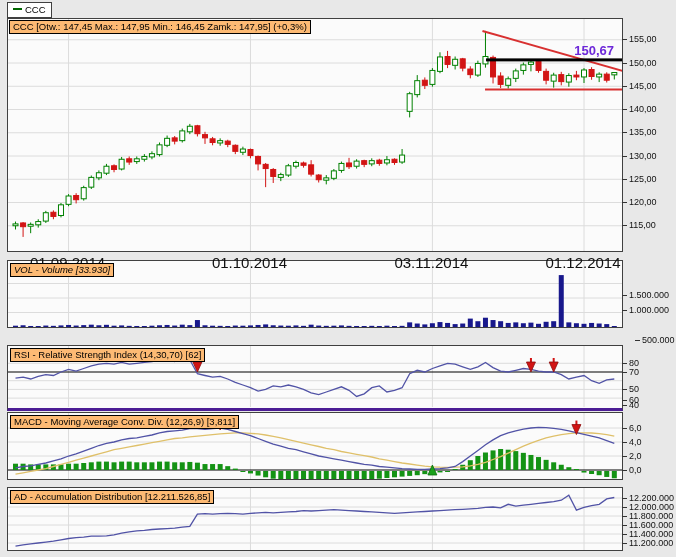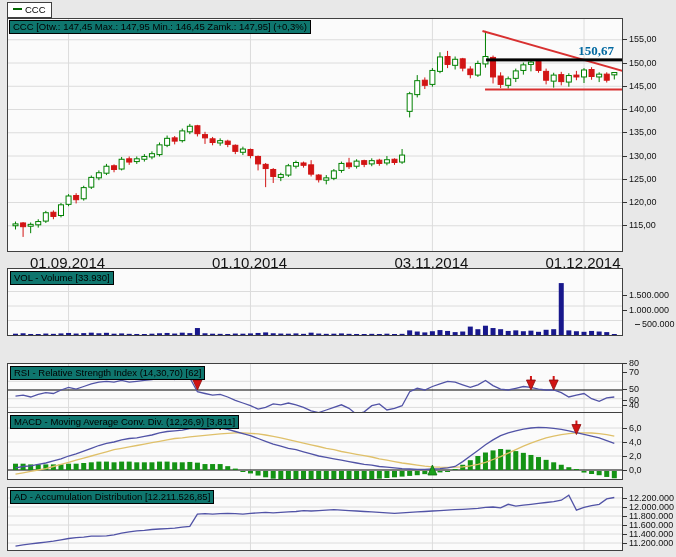--- a/index.html
+++ b/index.html
@@ -1,30 +1,30 @@
 <!DOCTYPE html>
 <html><head>
 <meta charset="utf-8">
 <style>
   html,body{margin:0;padding:0;background:#e8e8e8;font-family:"Liberation Sans",sans-serif;}
   .screen{position:relative;width:676px;height:557px;background:#e8e8e8;overflow:hidden;}
   .panel{position:absolute;left:7px;width:616px;background:#fbfbfb;border:1px solid #404040;box-sizing:border-box;}
   #p-price{top:18px;height:234px;}
-  #p-vol{top:268px;height:68px;}
-  #p-rsi{top:363px;height:66px;border-bottom:3px solid #000000;}
+  #p-vol{top:260px;height:68px;font-style:italic;}
+  #p-rsi{top:345px;height:66px;border-bottom:3px solid #4c1d95;}
   #p-macd{top:412px;height:68px;}
   #p-ad{top:487px;height:64px;}
   .panel svg{position:absolute;left:0;top:0;display:block;}
-  .labelbox{position:absolute;left:2px;top:2px;background:#0f766e;border:1px solid #000;
+  .labelbox{position:absolute;left:2px;top:2px;background:#fdba74;border:1px solid #000;
             font-size:9.5px;line-height:12px;padding:0 3px;color:#000;white-space:nowrap;z-index:5;}
   .legend-box{position:absolute;left:7px;top:2px;height:14px;background:#ffffff;border:1px solid #404040;
               font-size:9.5px;line-height:13px;padding:0 5px;color:#000;z-index:6;}
   .legend-dash{display:inline-block;width:9px;height:2px;background:#006600;vertical-align:middle;margin-right:3px;margin-top:-2px;}
   .annot{position:absolute;left:548px;top:43px;width:66px;text-align:right;
-         font-family:Liberation Serif, serif;font-weight:bold;font-size:13px;color:#0369a1;z-index:4;}
+         font-family:Liberation Sans, sans-serif;font-weight:bold;font-size:13px;color:#6d28d9;z-index:4;}
   .ytick{position:absolute;left:622px;font-size:9px;color:#111;white-space:nowrap;line-height:9px;}
   .ytick .dash{display:inline-block;width:5px;height:1px;background:#333;vertical-align:middle;margin-right:2px;}
   .xlab{position:absolute;top:254px;font-size:15px;color:#111;transform:translateX(-50%);white-space:nowrap;}
 </style>
 </head>
 <body>
 
 <div class="screen">
 
   <div class="legend-box">
@@ -483,21 +483,21 @@
     <div class="ytick" style="top: 151.5px;"><span class="dash"></span><span>130,00</span></div>
     <div class="ytick" style="top: 174.75px;"><span class="dash"></span><span>125,00</span></div>
     <div class="ytick" style="top: 198px;"><span class="dash"></span><span>120,00</span></div>
     <div class="ytick" style="top: 221.25px;"><span class="dash"></span><span>115,00</span></div>
     <div class="xlab" style="left: 67.56px;">01.09.2014</div>
     <div class="xlab" style="left: 249.48px;">01.10.2014</div>
     <div class="xlab" style="left: 431.4px;">03.11.2014</div>
     <div class="xlab" style="left: 583px;">01.12.2014</div>
     <div class="ytick" style="top: 291px;"><span class="dash"></span><span>1.500.000</span></div>
     <div class="ytick" style="top: 305.5px;"><span class="dash"></span><span>1.000.000</span></div>
-    <div class="ytick" style="top: 320px; padding-left: 13px;"><span class="dash"></span><span>500.000</span></div>
+    <div class="ytick" style="top: 336px; padding-left: 13px;"><span class="dash"></span><span>500.000</span></div>
     <div class="ytick" style="top: 358.8px;"><span class="dash"></span><span>80</span></div>
     <div class="ytick" style="top: 367.5px;"><span class="dash"></span><span>70</span></div>
     <div class="ytick" style="top: 396px;"><span class="dash"></span><span>60</span></div>
     <div class="ytick" style="top: 384.9px;"><span class="dash"></span><span>50</span></div>
     <div class="ytick" style="top: 393.6px; margin-top: 7px;"><span class="dash"></span><span>40</span></div>
     <div class="ytick" style="top: 423.5px;"><span class="dash"></span><span>6,0</span></div>
     <div class="ytick" style="top: 437.5px;"><span class="dash"></span><span>4,0</span></div>
     <div class="ytick" style="top: 451.5px; text-align: right;"><span class="dash"></span><span>2,0</span></div>
     <div class="ytick" style="top: 465.5px;"><span class="dash"></span><span>0,0</span></div>
     <div class="ytick" style="top: 493.5px;"><span class="dash"></span><span>12.200.000</span></div>

